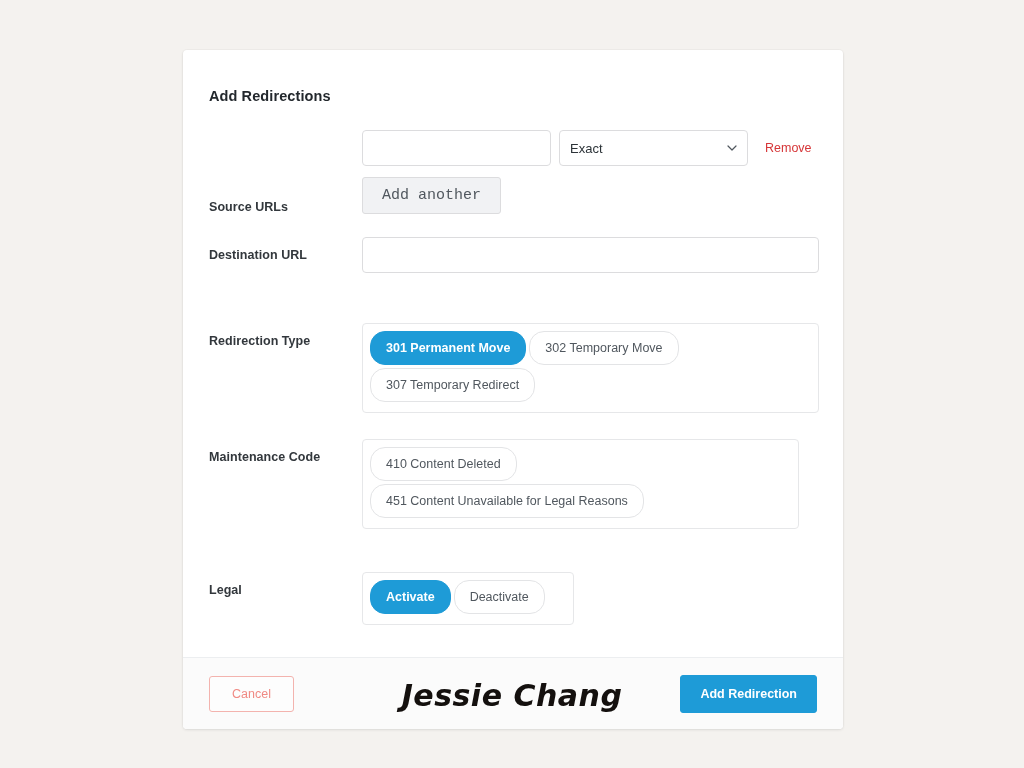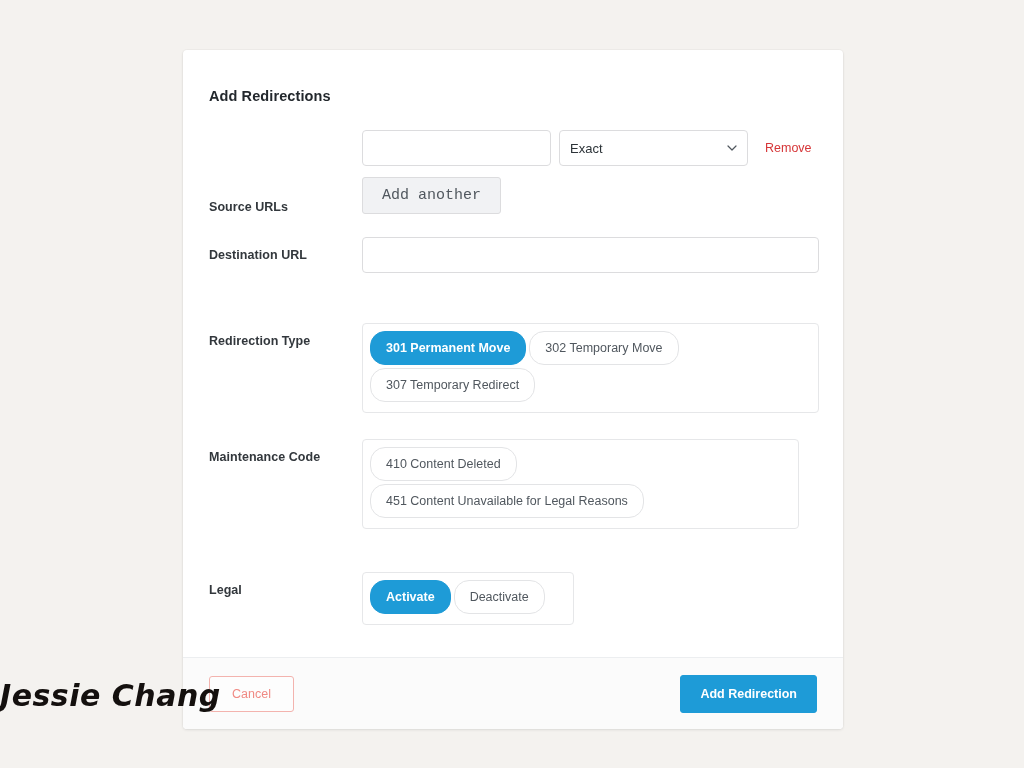--- a/index.html
+++ b/index.html
@@ -209,21 +209,21 @@
     padding: 11px 19px;
     cursor: pointer;
   }
 
   
   .signature {
     position: absolute;
     left: 0;
     top: 678px;
     width: 1024px;
-    text-align: left;
+    text-align: center;
     font-family: "DejaVu Sans", sans-serif;
     font-weight: bold;
     font-style: italic;
     font-size: 30px;
     color: #14100e;
     letter-spacing: 0.5px;
   }
 </style>
 </head>
 <body>

